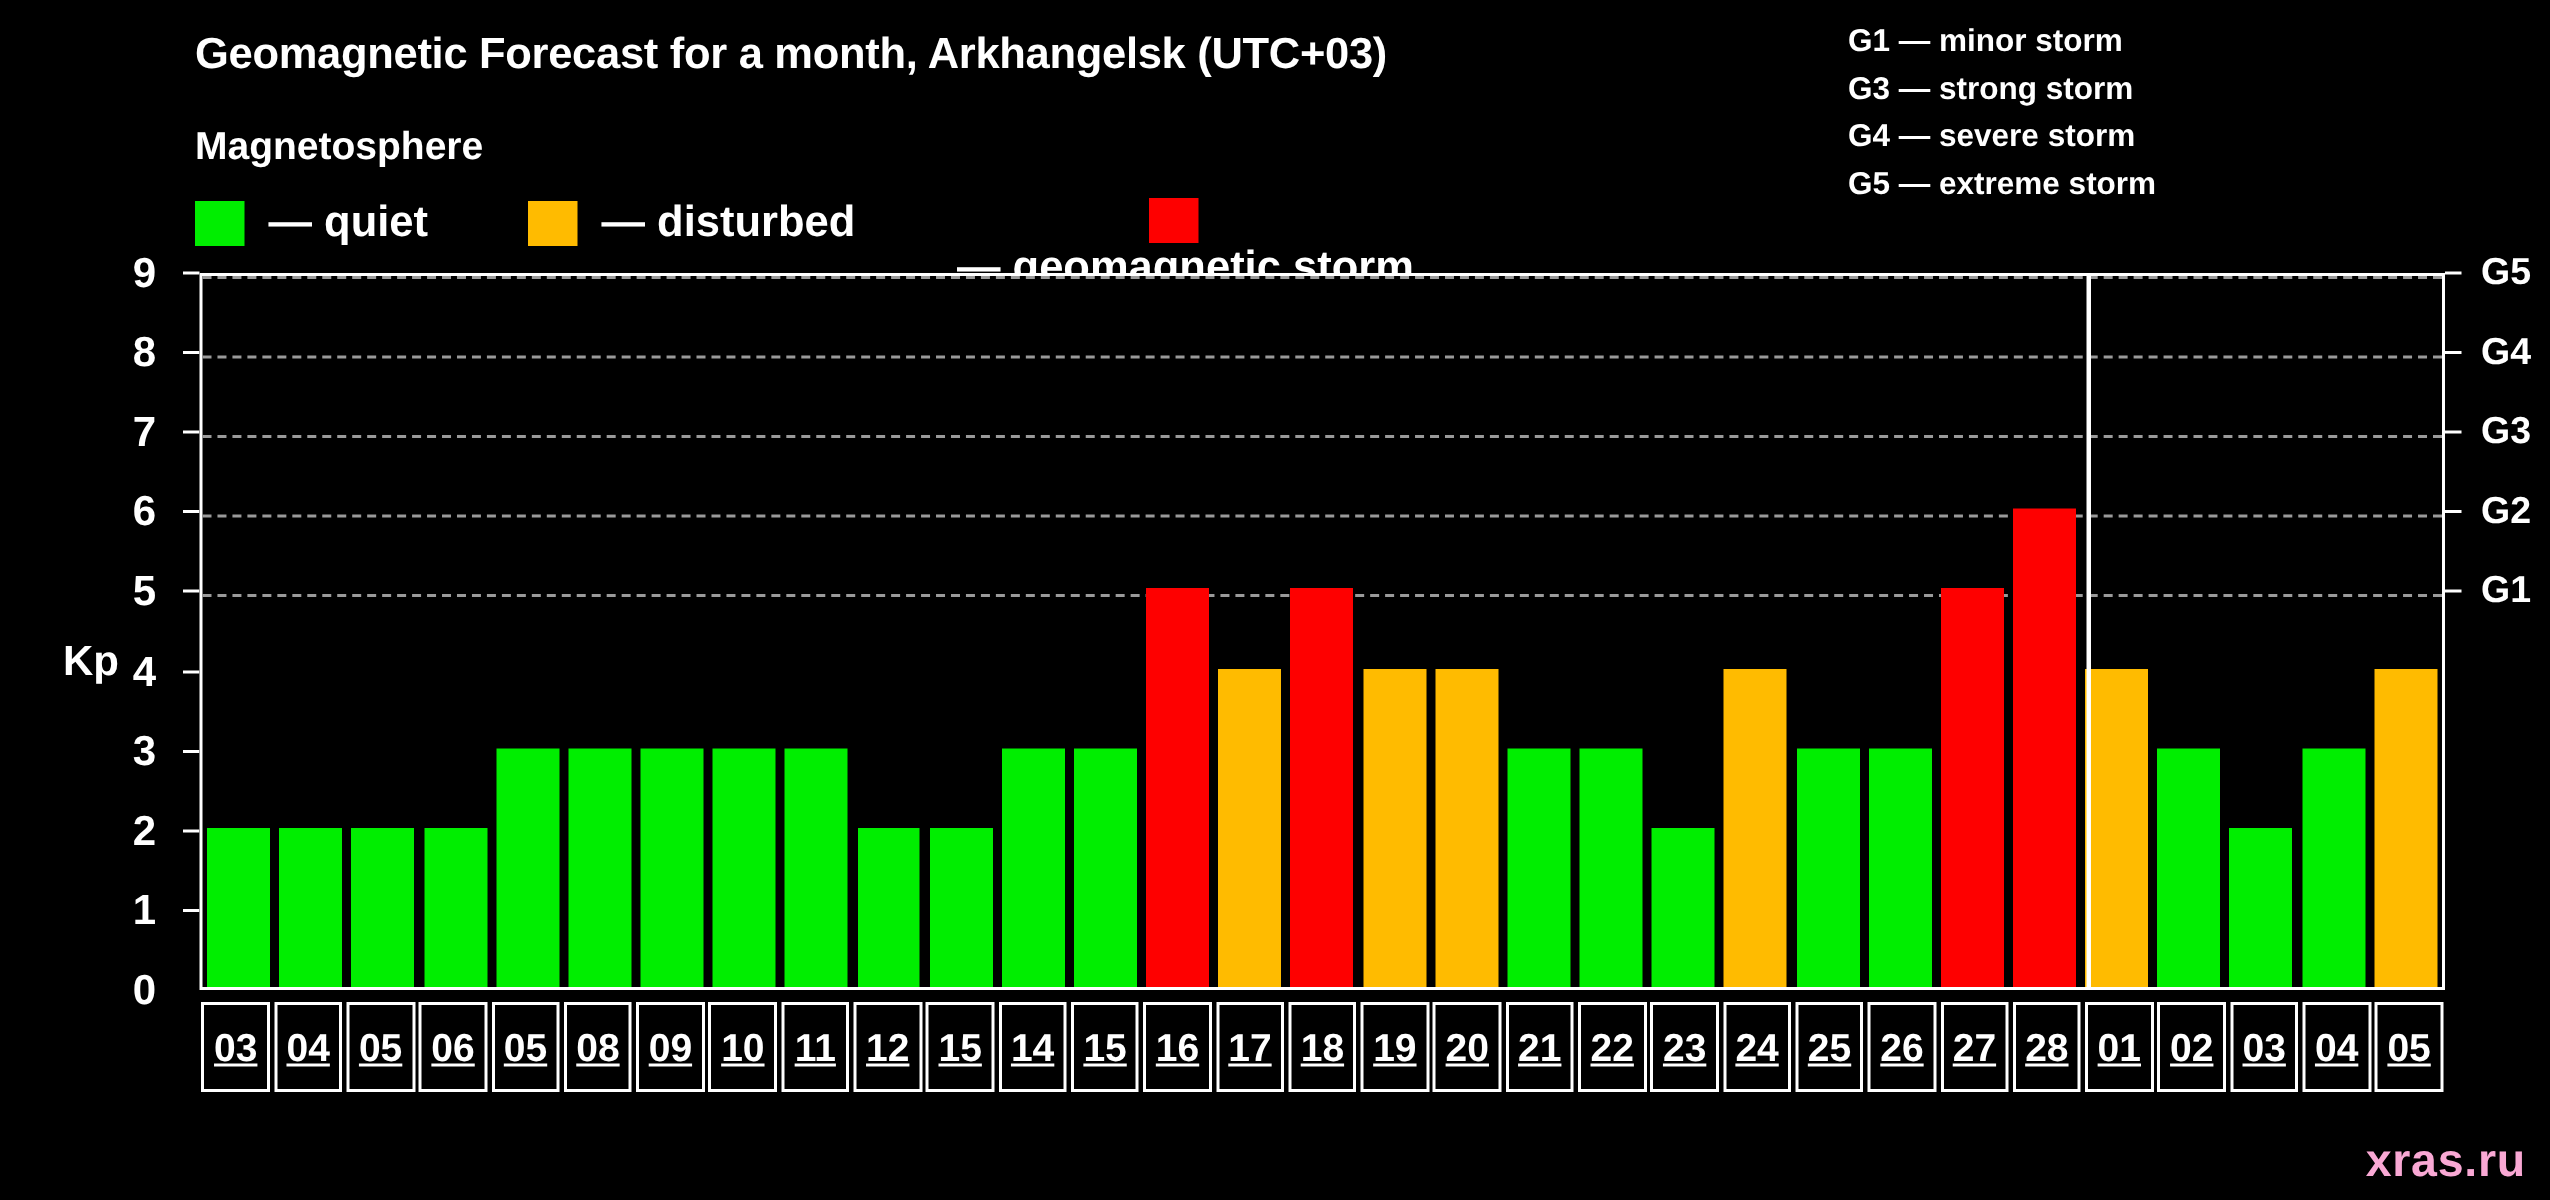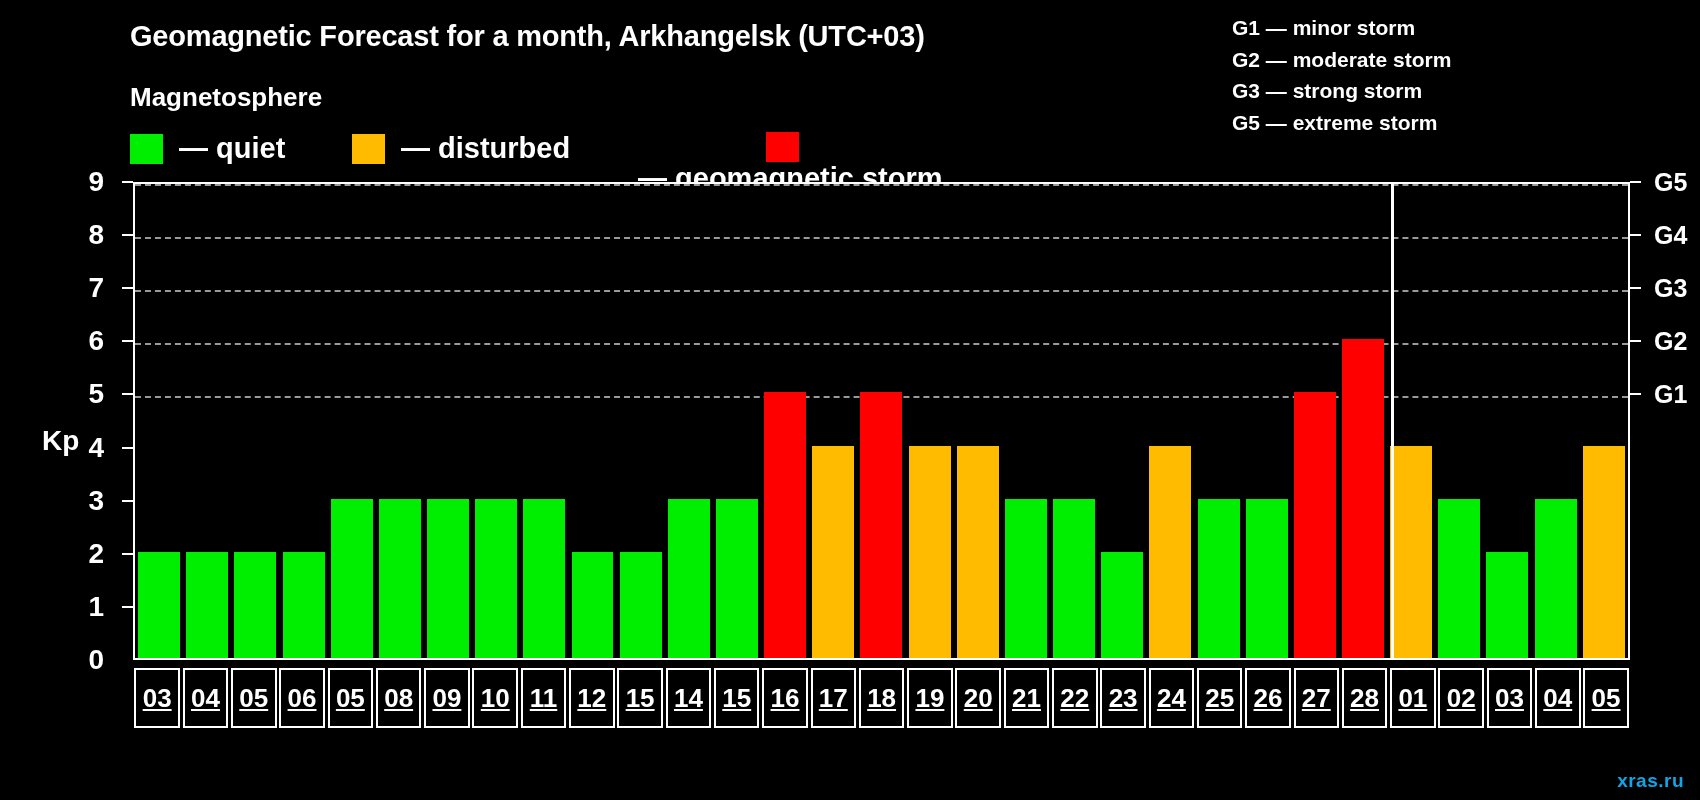--- a/index.html
+++ b/index.html
@@ -206,23 +206,23 @@
     text-align: center;
     font-size: 29px;
     font-weight: bold;
   }
   #x-axis-title span { margin-left: -125px; }
 
   #watermark {
     position: absolute;
     right: 16px;
     bottom: 8px;
-    font-size: 19px;
-    font-weight: bold;
-    color: #0ea5e9;
+    font-size: 31px;
+    font-weight: bold;
+    color: #f9a8d4;
     letter-spacing: 0.5px;
   }
 </style>
 </head>
 <body>
 
 <div id="root">
 
   <div class="chart-title">Geomagnetic Forecast for a month, Arkhangelsk (UTC+03)</div>
   <div class="magnetosphere-label">Magnetosphere</div>
@@ -237,22 +237,22 @@
         <span class="legend-text">— disturbed</span>
       </div>
       <div class="legend-entry" id="legend-entry-2">
         <span class="legend-swatch" style="background: rgb(254, 0, 0);"></span>
         <span class="legend-text">— geomagnetic storm</span>
       </div>
     </div>
 
   <div class="g-legend" id="g-legend">
       <div class="g-legend-row">G1 — minor storm</div>
-      <div class="g-legend-row">G2 — moderate storm</div>
       <div class="g-legend-row">G3 — strong storm</div>
+      <div class="g-legend-row">G4 — severe storm</div>
       <div class="g-legend-row">G5 — extreme storm</div>
     </div>
 
   <div id="y-axis-title">Kp</div>
 
   <div id="y-axis-labels">
       <div class="y-tick-label" style="top: 660px;">0</div>
       <div class="y-tick-label" style="top: 606.889px;">1</div>
       <div class="y-tick-mark" style="top: 606.889px;"></div>
       <div class="y-tick-label" style="top: 553.778px;">2</div>

